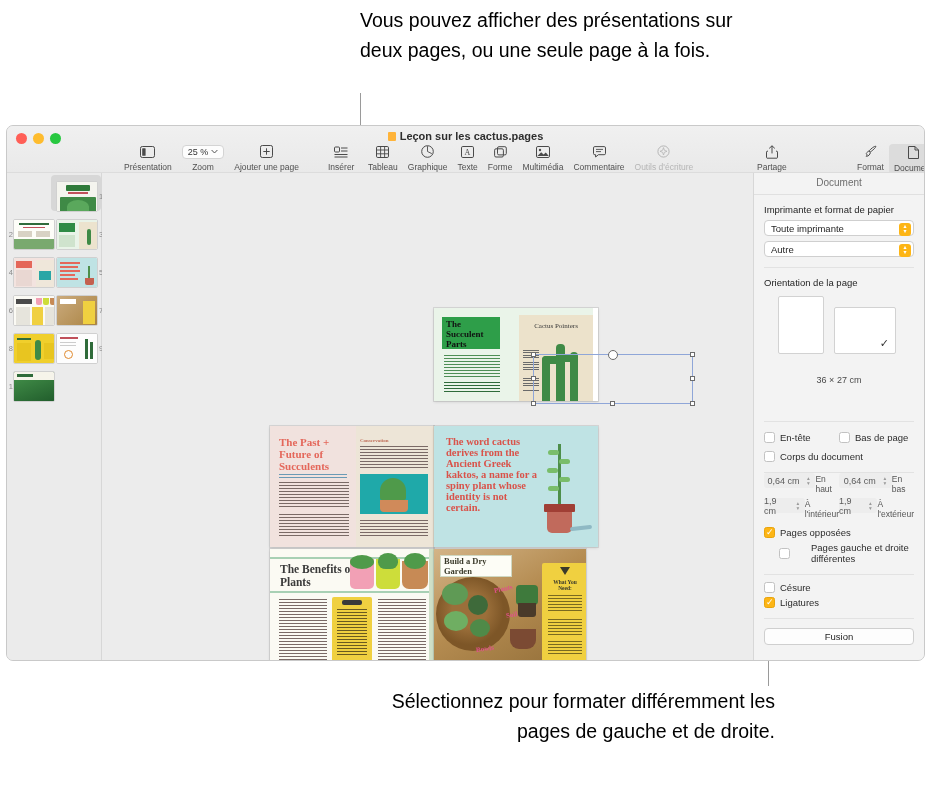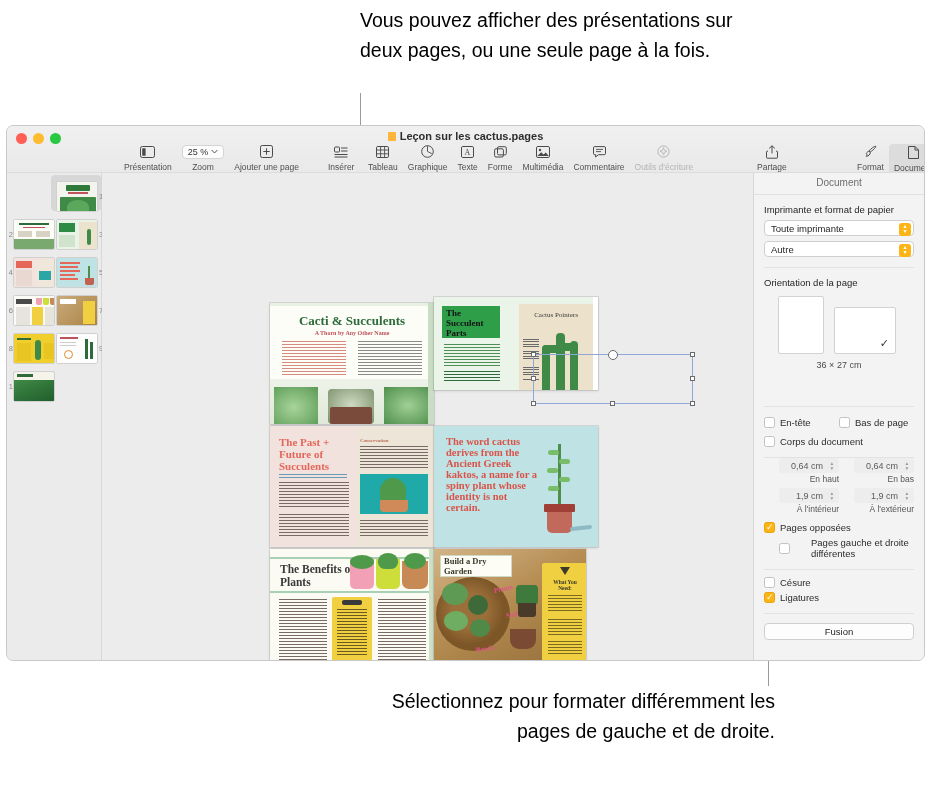--- a/index.html
+++ b/index.html
@@ -171,37 +171,37 @@
   .ov {
     width: 46px; height: 58px; background: #fff;
     border: 1px solid #d2d2d2; border-radius: 2px;
   }
   .oh {
     width: 62px; height: 47px; background: #fff;
     border: 1px solid #d2d2d2; border-radius: 2px;
     position: relative;
   }
   .oh .check { position: absolute; right: 6px; bottom: 3px; font-size: 11px; color: #333; }
-  .dims { text-align: center; font-size: 9px; color: #4a4a4a; margin-top: 6px; }
+  .dims { text-align: center; font-size: 9px; color: #4a4a4a; margin-top: 21px; }
 
   .cbrow { display: flex; align-items: center; margin: 4px 0; }
   .cb {
     width: 11px; height: 11px; border: 1px solid #c2c2c2;
     background: #fff; border-radius: 2.5px; margin-right: 5px; flex: none;
   }
   .cb.on { background: #fdb515; border-color: #e8a40d; position: relative; }
   .cb.on::after {
     content: "✓"; position: absolute; left: 1px; top: -2px;
     font-size: 9px; color: #fff; line-height: 12px;
   }
   .cb-grid { display: flex; }
   .cb-grid .cbrow { width: 50%; }
 
   .field-grid { display: flex; flex-wrap: wrap; }
-  .field-cell { width: 50%; display: flex; flex-direction: column; align-items: flex-end; margin-bottom: 4px; }
+  .field-cell { width: 50%; display: flex; align-items: flex-start; margin-bottom: 4px; }
   .numfield {
     position: relative; width: 60px; height: 15px;
     background: #ededed; border-radius: 3px;
     display: flex; align-items: center; justify-content: flex-end;
     padding-right: 16px; font-size: 9px; color: #5a5a5a;
   }
   .numfield .sp {
     position: absolute; right: 2px; top: 1px; width: 10px; height: 13px;
     display: flex; flex-direction: column; align-items: center; justify-content: center;
     color: #9a9a9a; font-size: 5.5px; line-height: 5px;
@@ -506,37 +506,22 @@
               <div class="bar" style="left:3px;top:2px;width:16px;height:3px;background:#2f6b3a"></div>
               <div class="bar" style="left:0;top:8px;width:42px;height:23px;background:linear-gradient(160deg,#3f8a46,#1f5a2a)"></div>
             </div>
           </div>
         </div>
       </div>
 
       <div id="canvas">
 
 
-        <div class="page" style="left:168px; top:130px; width:164px; height:121px;">
-          <div class="art" style="background:#fdfdf7">
-            <div class="bar" style="left:0;top:0;width:164px;height:3px;background:#e8f0e4"></div>
-            <div class="tx" style="left:10px;top:10px;right:10px;font-size:13px;font-weight:bold;color:#2e6b3a;text-align:center">Cacti &amp; Succulents</div>
-            <div class="tx" style="left:10px;top:27px;right:10px;font-size:6px;font-weight:bold;color:#c0505a;text-align:center">A Thorn by Any Other Name</div>
-            <div class="bar" style="left:12px;top:38px;width:64px;height:34px;background:repeating-linear-gradient(#d98a80 0 1px, transparent 1px 3px)"></div>
-            <div class="bar" style="left:88px;top:38px;width:64px;height:34px;background:repeating-linear-gradient(#8a8a8a 0 1px, transparent 1px 3px)"></div>
-            <div class="bar" style="left:0;top:76px;width:164px;height:45px;background:linear-gradient(#eef3e9,#dfe9d8)"></div>
-            <div class="bar" style="left:4px;top:84px;width:44px;height:37px;background:radial-gradient(ellipse at 45% 55%, #a8d49a, #5a9a55)"></div>
-            <div class="bar" style="left:58px;top:86px;width:46px;height:35px;background:radial-gradient(ellipse at 50% 45%, #cfd9c2, #7a8f6a);border-radius:4px"></div>
-            <div class="bar" style="left:60px;top:104px;width:42px;height:17px;background:#7a4a3a;border-radius:2px"></div>
-            <div class="bar" style="left:114px;top:84px;width:48px;height:37px;background:radial-gradient(ellipse at 50% 50%, #a0cf95, #4f8f4c)"></div>
-            <div class="bar" style="right:0;top:0;width:6px;height:121px;background:#c9ddc4"></div>
-          </div>
-        </div>
-
-        <div class="page" style="left:332px; top:124px; width:164px; height:93px;">
+
+        <div class="page" style="left:332px; top:135px; width:164px; height:93px;">
           <div class="art" style="background:#eaf4e9">
             <div class="bar" style="left:8px;top:9px;width:58px;height:32px;background:#2e9e49"></div>
             <div class="tx" style="left:12px;top:11px;width:54px;font-size:9px;font-weight:bold;color:#111;line-height:10px">The Succulent Parts</div>
             <div class="bar" style="left:10px;top:47px;width:56px;height:22px;background:repeating-linear-gradient(#4e8f55 0 1px, transparent 1px 3px)"></div>
             <div class="bar" style="left:10px;top:74px;width:56px;height:10px;background:repeating-linear-gradient(#2f6b3a 0 1px, transparent 1px 3px)"></div>
             <div class="bar" style="left:24px;top:95px;width:6px;height:11px;background:#3f8a46;border-radius:2px"></div>
             <div class="bar" style="left:34px;top:95px;width:6px;height:11px;background:#3f8a46;border-radius:2px"></div>
             <div class="bar" style="left:44px;top:95px;width:6px;height:11px;background:#3f8a46;border-radius:2px"></div>
             <div class="bar" style="left:85px;top:7px;width:74px;height:107px;background:#ece2cb"></div>
             <div class="tx" style="left:88px;top:14px;width:68px;text-align:center;font-size:7px;color:#3a3a3a;line-height:9px">Cactus Pointers</div>

